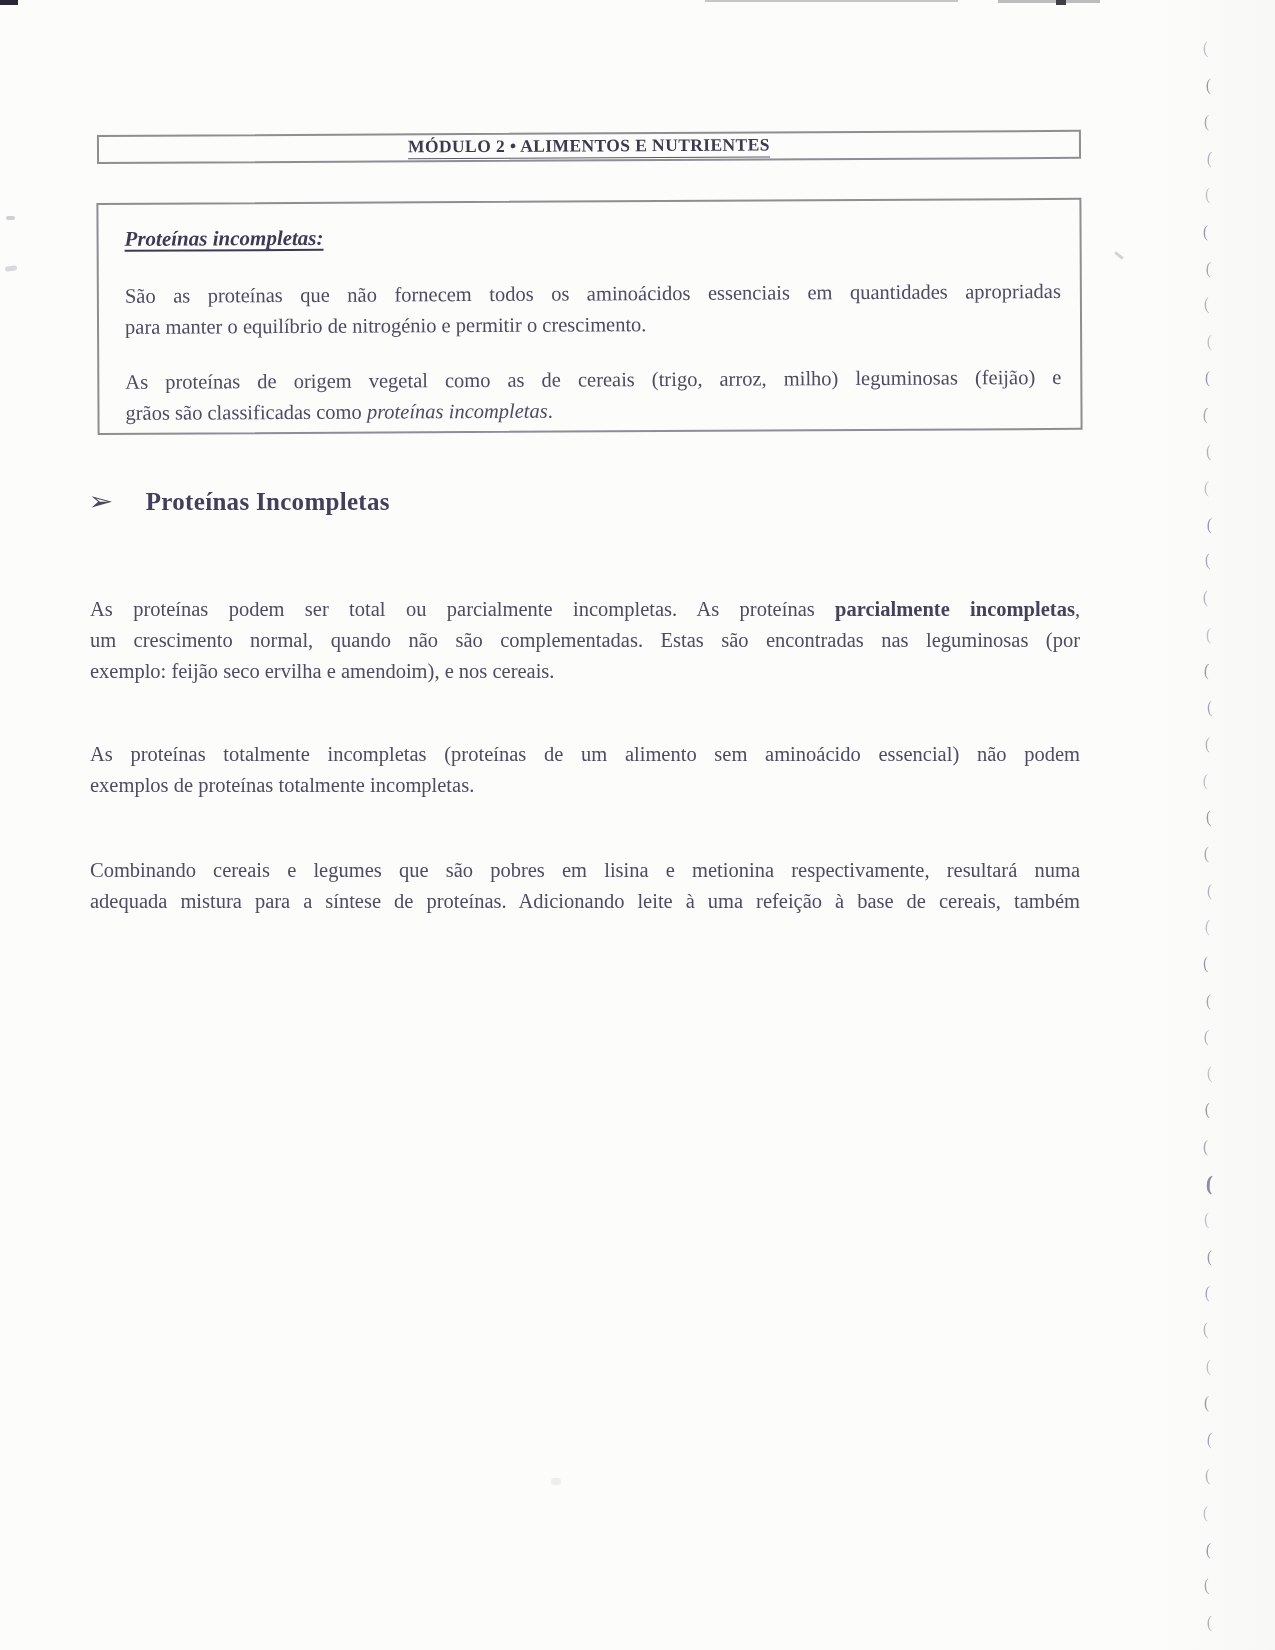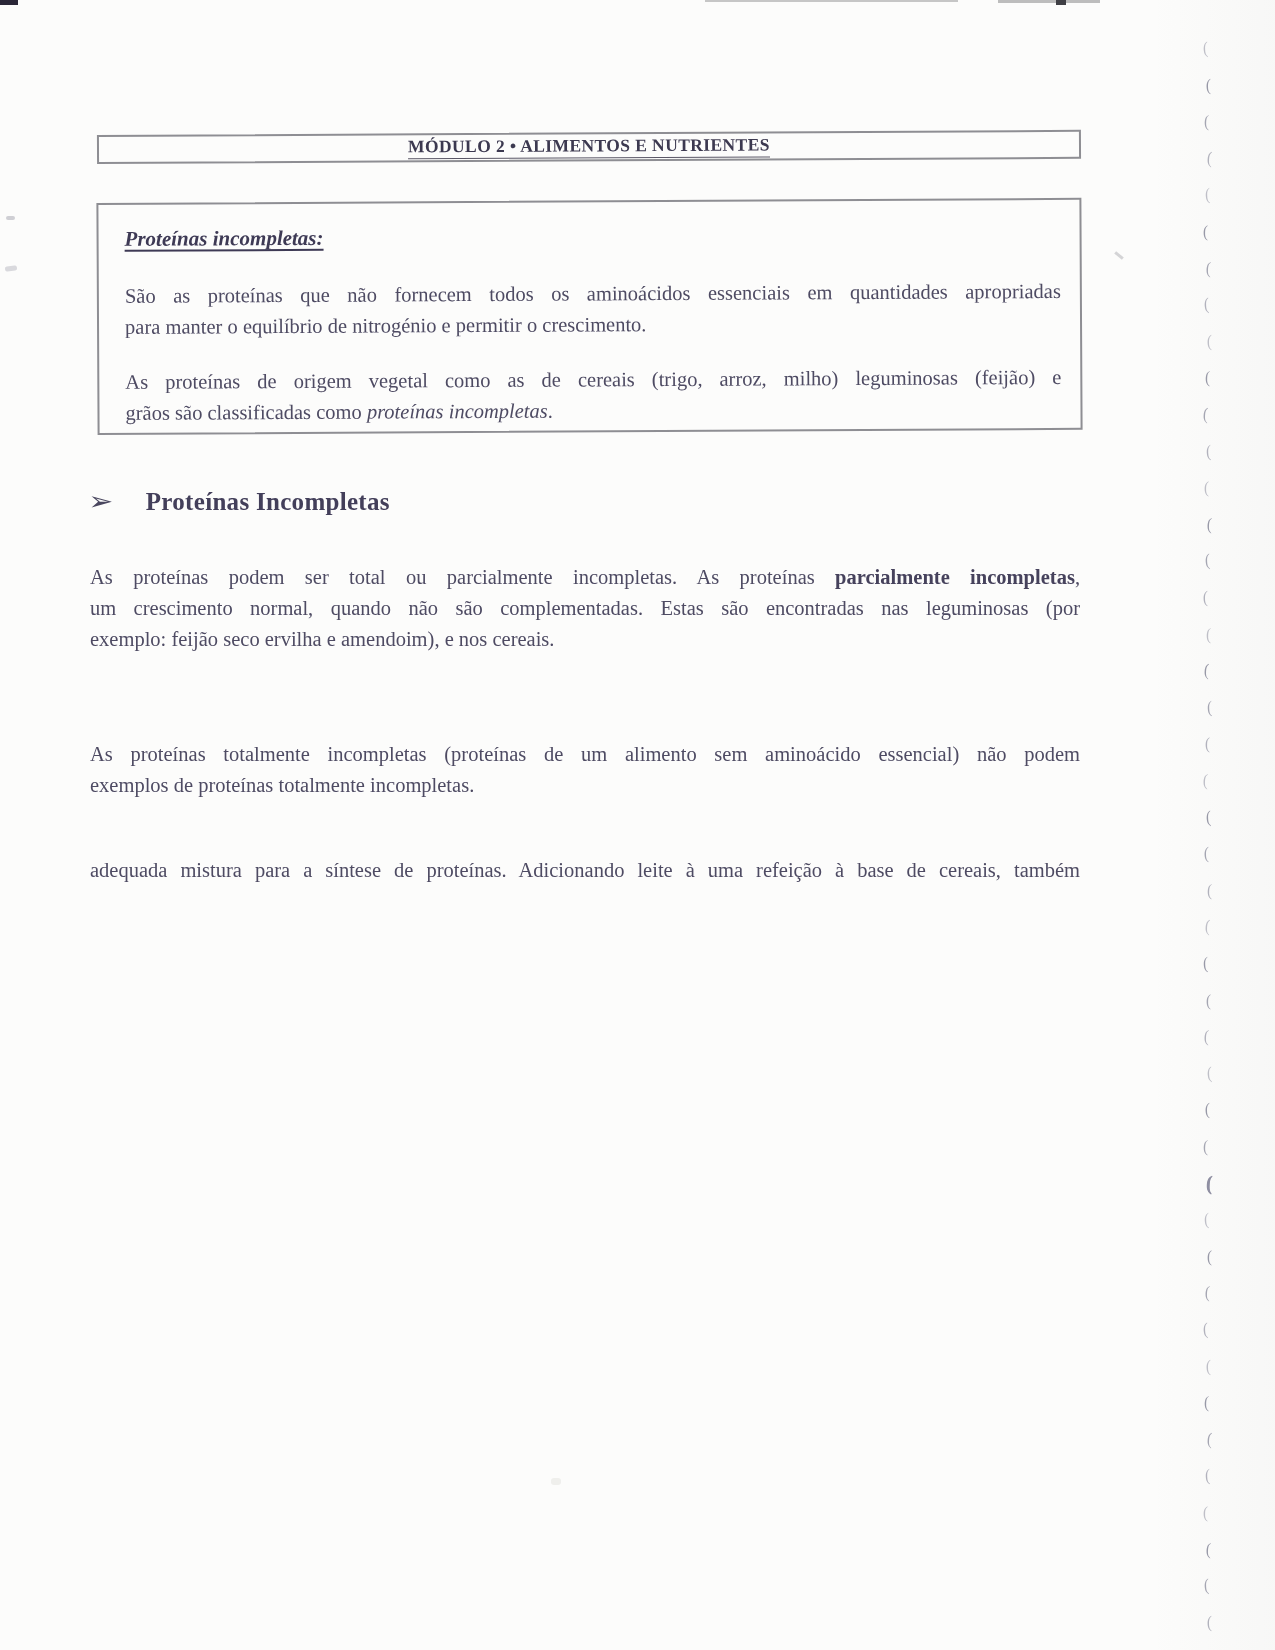--- a/index.html
+++ b/index.html
@@ -52,21 +52,21 @@
   .info-p1{top:76px;}
   .info-p2{top:162px;}
 
   
   .section-row{position:absolute;left:90px;top:488px;display:flex;align-items:baseline;}
   .arrow{font-size:26px;color:#4a475f;line-height:26px;margin-right:34px;transform:scaleX(1.15);}
   .section-title{font-size:25px;font-weight:bold;color:#433f5a;letter-spacing:0.3px;}
 
   
   .bodyp{position:absolute;left:90px;width:990px;font-size:20.5px;line-height:31px;}
-  .bp1{top:562px;}
+  .bp1{top:594px;}
   .bp2{top:739px;font-family:Liberation Serif, serif;}
   .bp3{top:855px;}
 
   .tline{text-align:justify;text-align-last:justify;}
   .tline.tlast{text-align-last:left;}
   .tline b{font-weight:bold;color:#46425c;}
   .tline i{font-style:italic;}
 
   
   .binding-strip{position:absolute;left:0;top:0;width:0;height:0;}
@@ -114,20 +114,21 @@
 <div class="bodyp bp1">
     <div class="tline"><span>As proteínas podem ser total ou parcialmente incompletas. As proteínas </span><b>parcialmente incompletas</b><span>,</span></div>
     <div class="tline"><span>um crescimento normal, quando não são complementadas. Estas são encontradas nas leguminosas (por</span></div>
     <div class="tline tlast"><span>exemplo: feijão seco ervilha e amendoim), e nos cereais.</span></div>
   </div>
 <div class="bodyp bp2">
     <div class="tline"><span>As proteínas totalmente incompletas (proteínas de um alimento sem aminoácido essencial) não podem</span></div>
     <div class="tline tlast"><span>exemplos de proteínas totalmente incompletas.</span></div>
   </div>
 <div class="bodyp bp3">
+    <div class="tline"><span>Combinando  cereais e legumes que são pobres em lisina e metionina respectivamente, resultará numa</span></div>
     <div class="tline"><span>adequada mistura para a síntese de proteínas. Adicionando leite à uma refeição à base de cereais, também</span></div>
   </div>
 
 <div class="binding-strip">
     <span class="bmark" style="top: 42px; left: 1203px; transform: rotate(-3deg) scaleY(1.15); opacity: 0.55;">(</span>
     <span class="bmark" style="top: 78.6px; left: 1206px; transform: rotate(-1deg) scaleY(1.15); opacity: 0.91;">(</span>
     <span class="bmark" style="top: 115.2px; left: 1204px; transform: rotate(1deg) scaleY(1.15); opacity: 0.79;">(</span>
     <span class="bmark" style="top: 151.8px; left: 1207px; transform: rotate(3deg) scaleY(1.15); opacity: 0.67;">(</span>
     <span class="bmark" style="top: 188.4px; left: 1205px; transform: rotate(-2deg) scaleY(1.15); opacity: 0.55;">(</span>
     <span class="bmark" style="top: 225px; left: 1203px; transform: rotate(0deg) scaleY(1.15); opacity: 0.91;">(</span>

